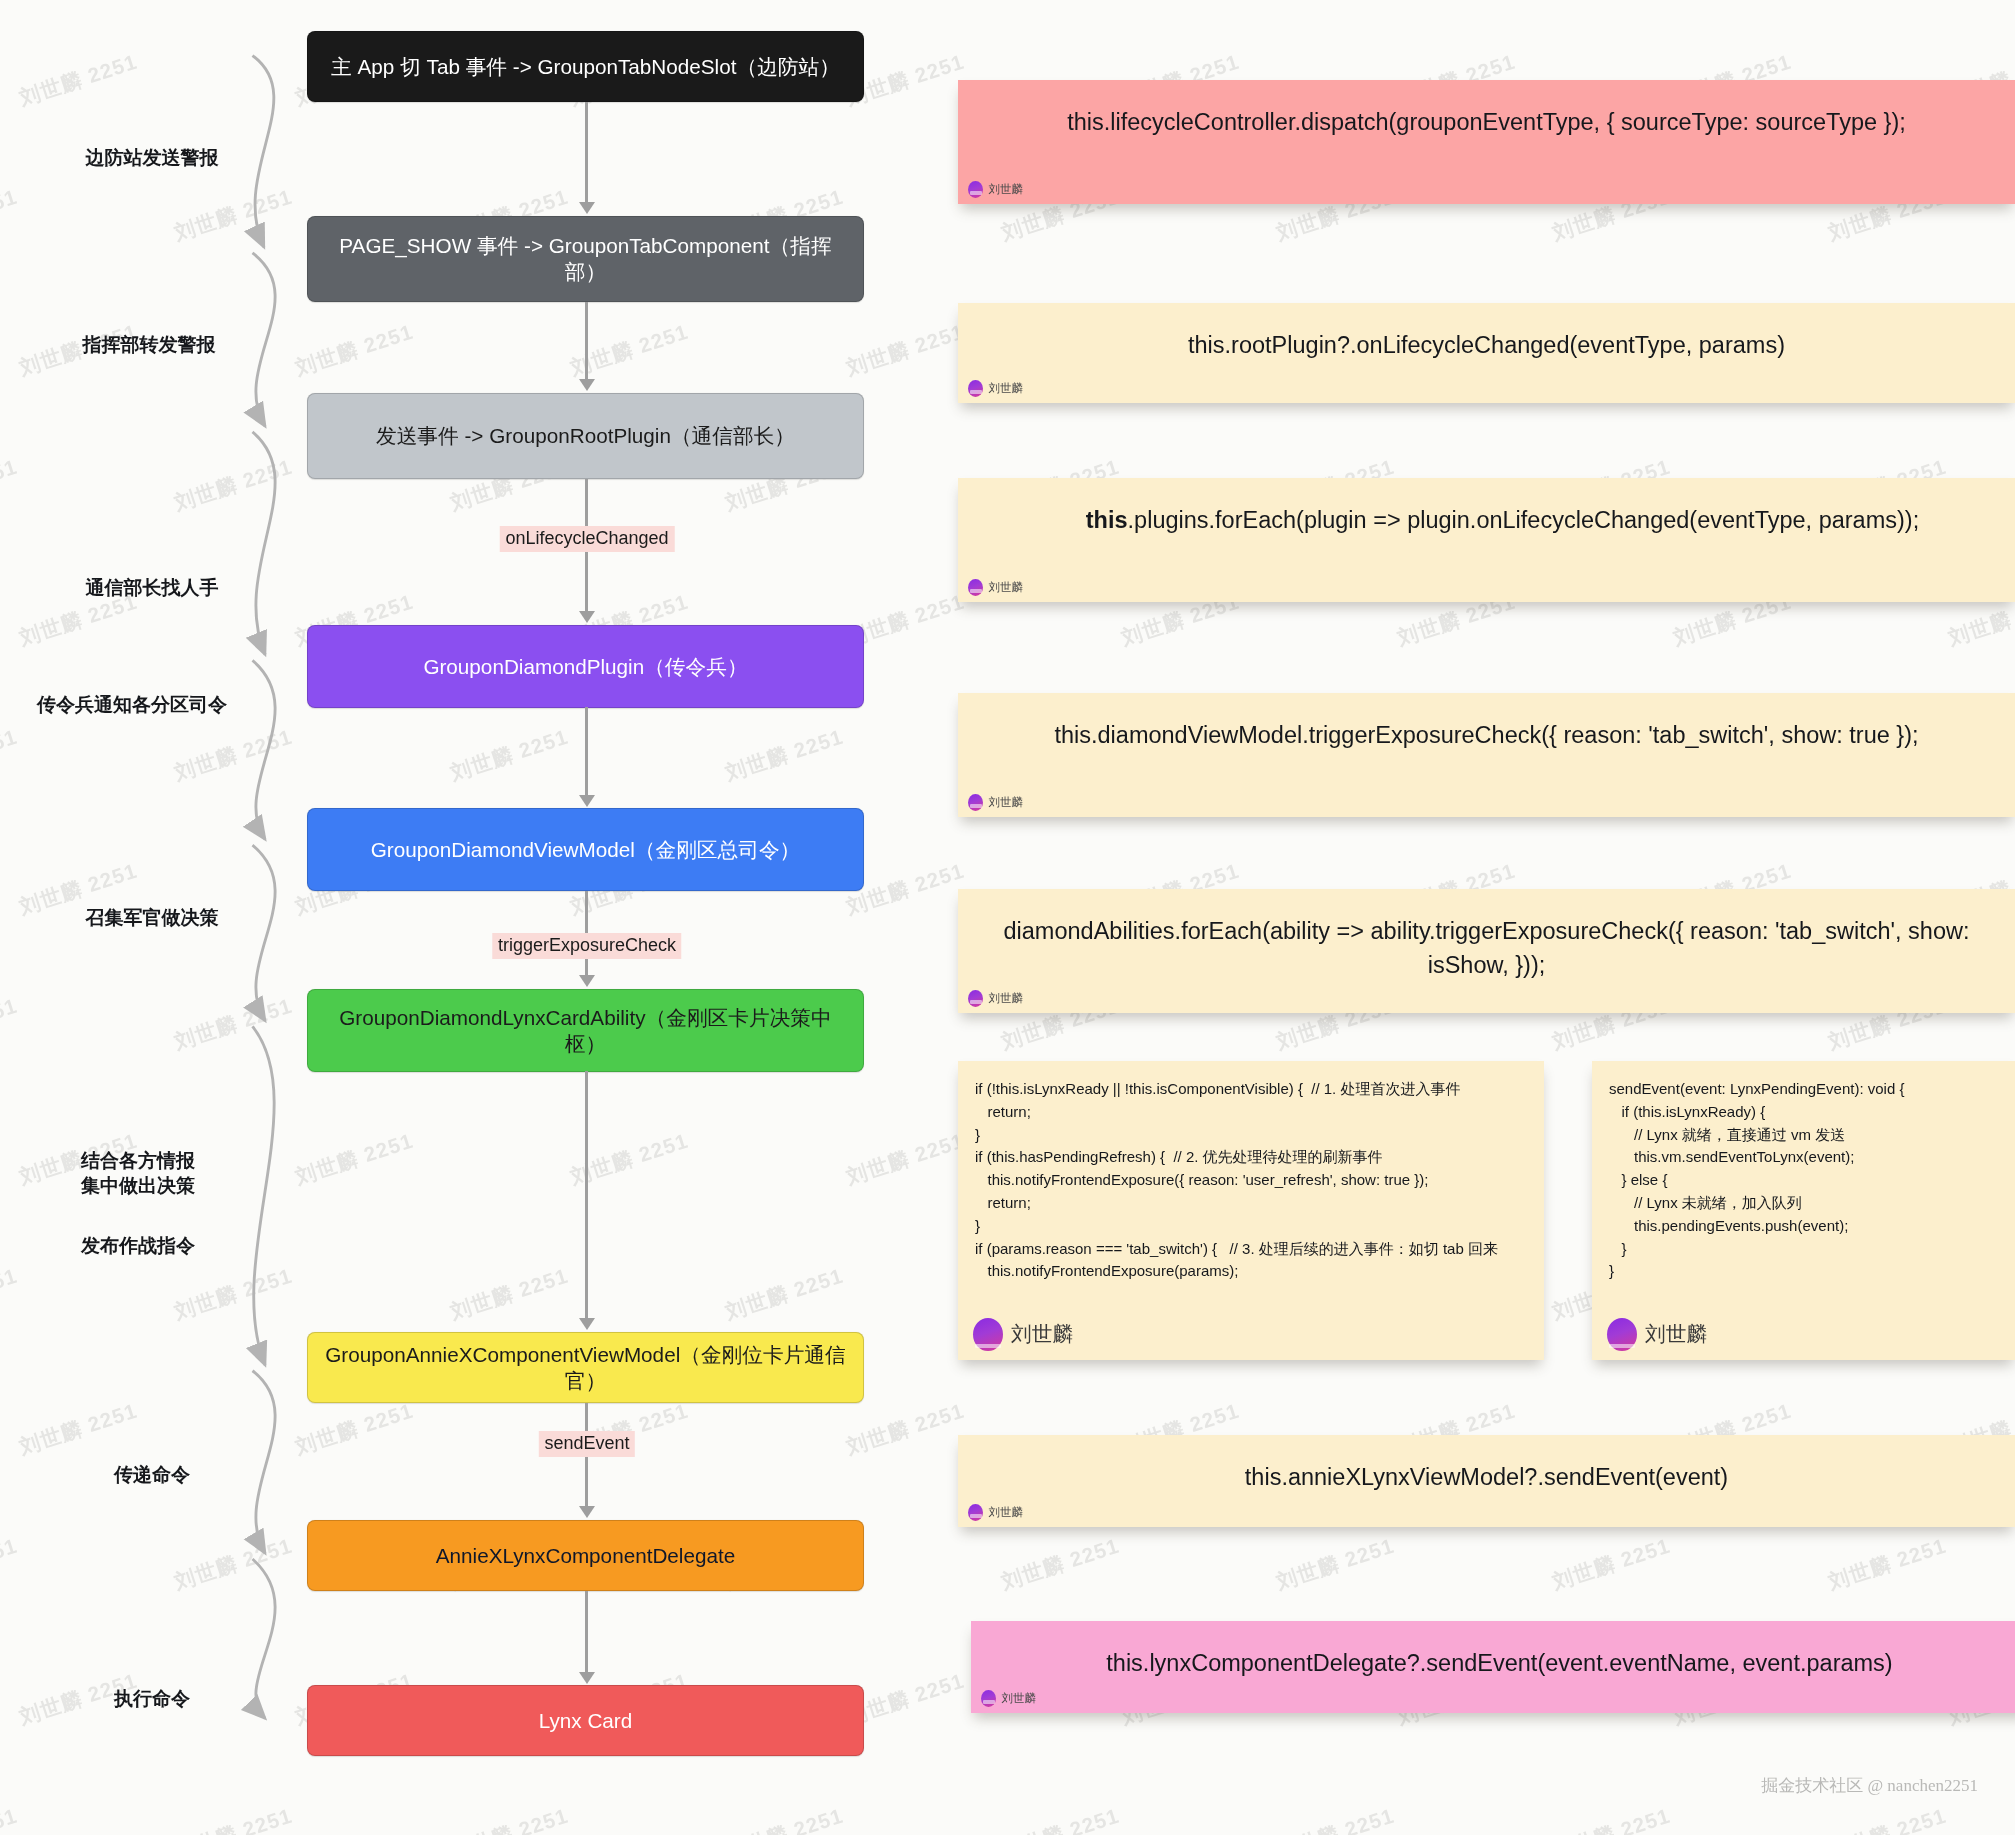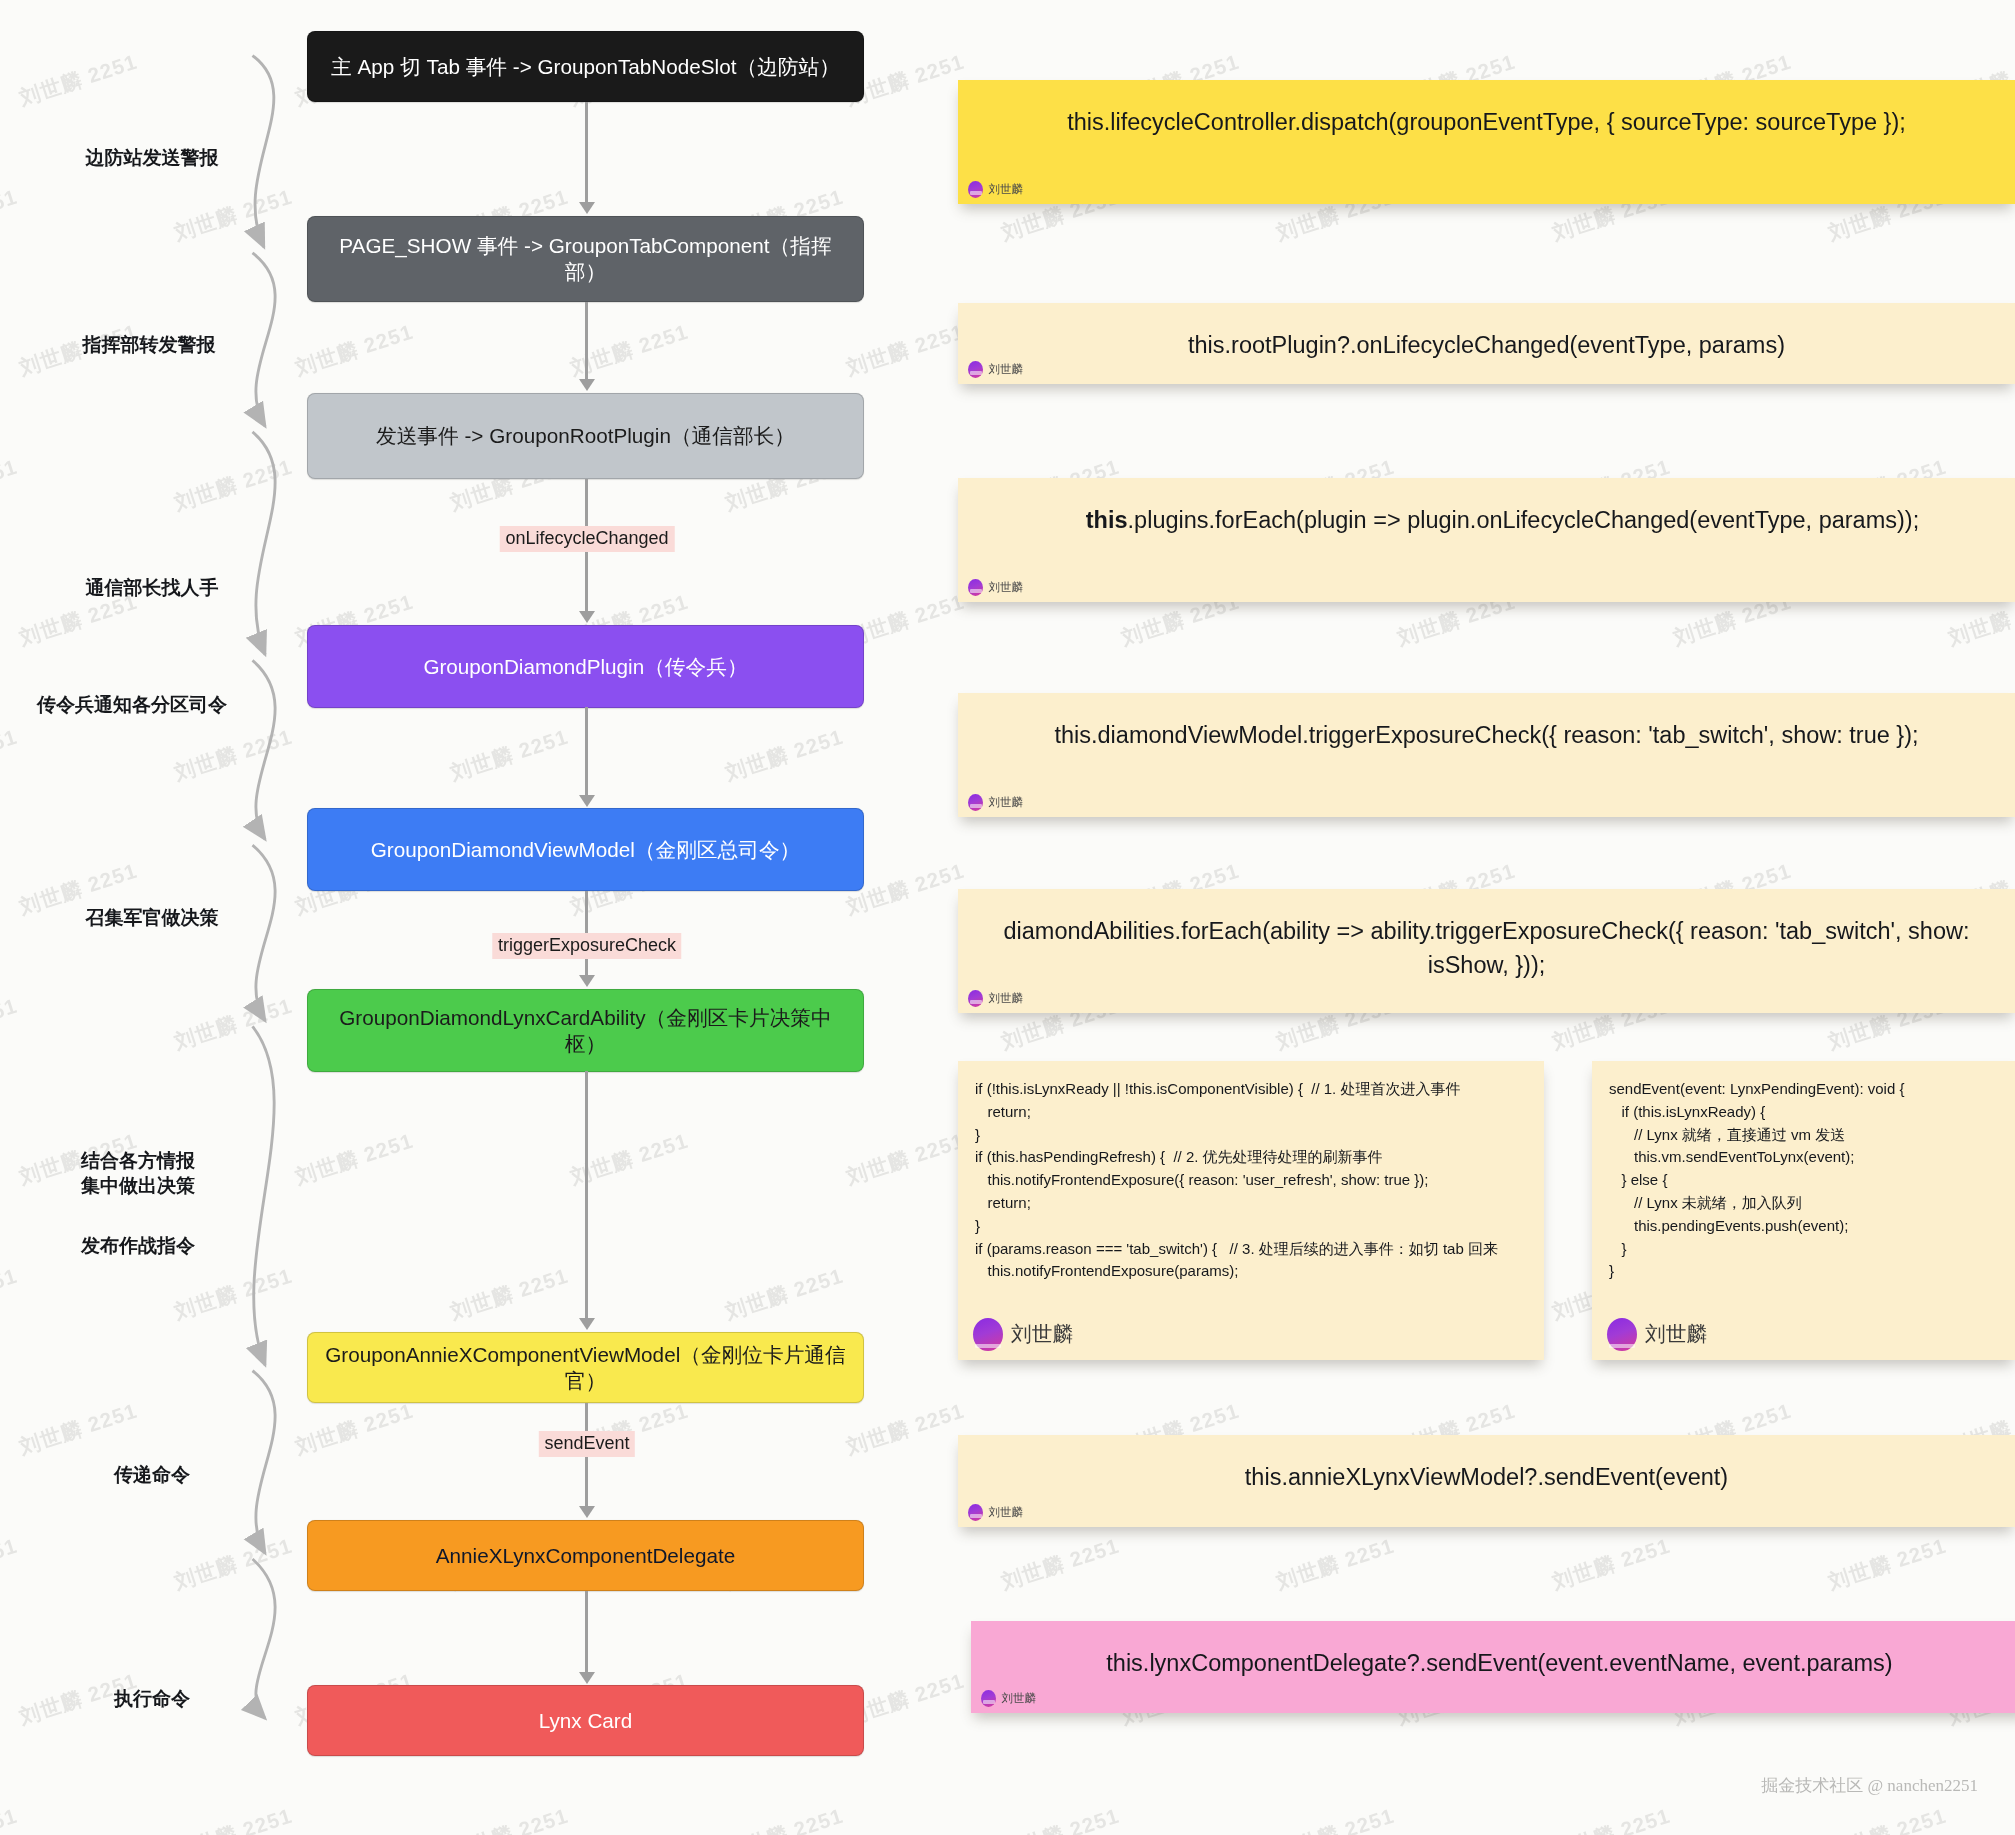--- a/index.html
+++ b/index.html
@@ -317,28 +317,28 @@
         </div>
       </div>
     <div id="edge-label-list">
         <div class="edge-label" style="top: 526px; left: 280px;">onLifecycleChanged</div>
         <div class="edge-label" style="top: 933px; left: 280px;">triggerExposureCheck</div>
         <div class="edge-label" style="top: 1431px; left: 280px;">sendEvent</div>
       </div>
   </div>
 
   <div id="cards-col">
-      <div class="card" style="top: 80px; left: 0px; width: 1057px; height: 124px; background: #fde047;">
+      <div class="card" style="top: 80px; left: 0px; width: 1057px; height: 124px; background: #fca5a5;">
         <div class="card-text">this.lifecycleController.dispatch(grouponEventType, { sourceType: sourceType });</div>
         <div class="author">
           <div class="avatar"></div>
           <span class="author-name">刘世麟</span>
         </div>
       </div>
-      <div class="card" style="top: 303px; left: 0px; width: 1057px; height: 81px; background: rgb(252, 239, 205);">
+      <div class="card" style="top: 303px; left: 0px; width: 1057px; height: 100px; background: rgb(252, 239, 205);">
         <div class="card-text">this.rootPlugin?.onLifecycleChanged(eventType, params)</div>
         <div class="author">
           <div class="avatar"></div>
           <span class="author-name">刘世麟</span>
         </div>
       </div>
       <div class="card" style="top: 478px; left: 0px; width: 1057px; height: 124px; background: rgb(252, 239, 205);">
         <div class="card-text"><b>this</b><span>.plugins.forEach(plugin =&gt; plugin.onLifecycleChanged(eventType, params));</span></div>
         <div class="author">
           <div class="avatar"></div>

